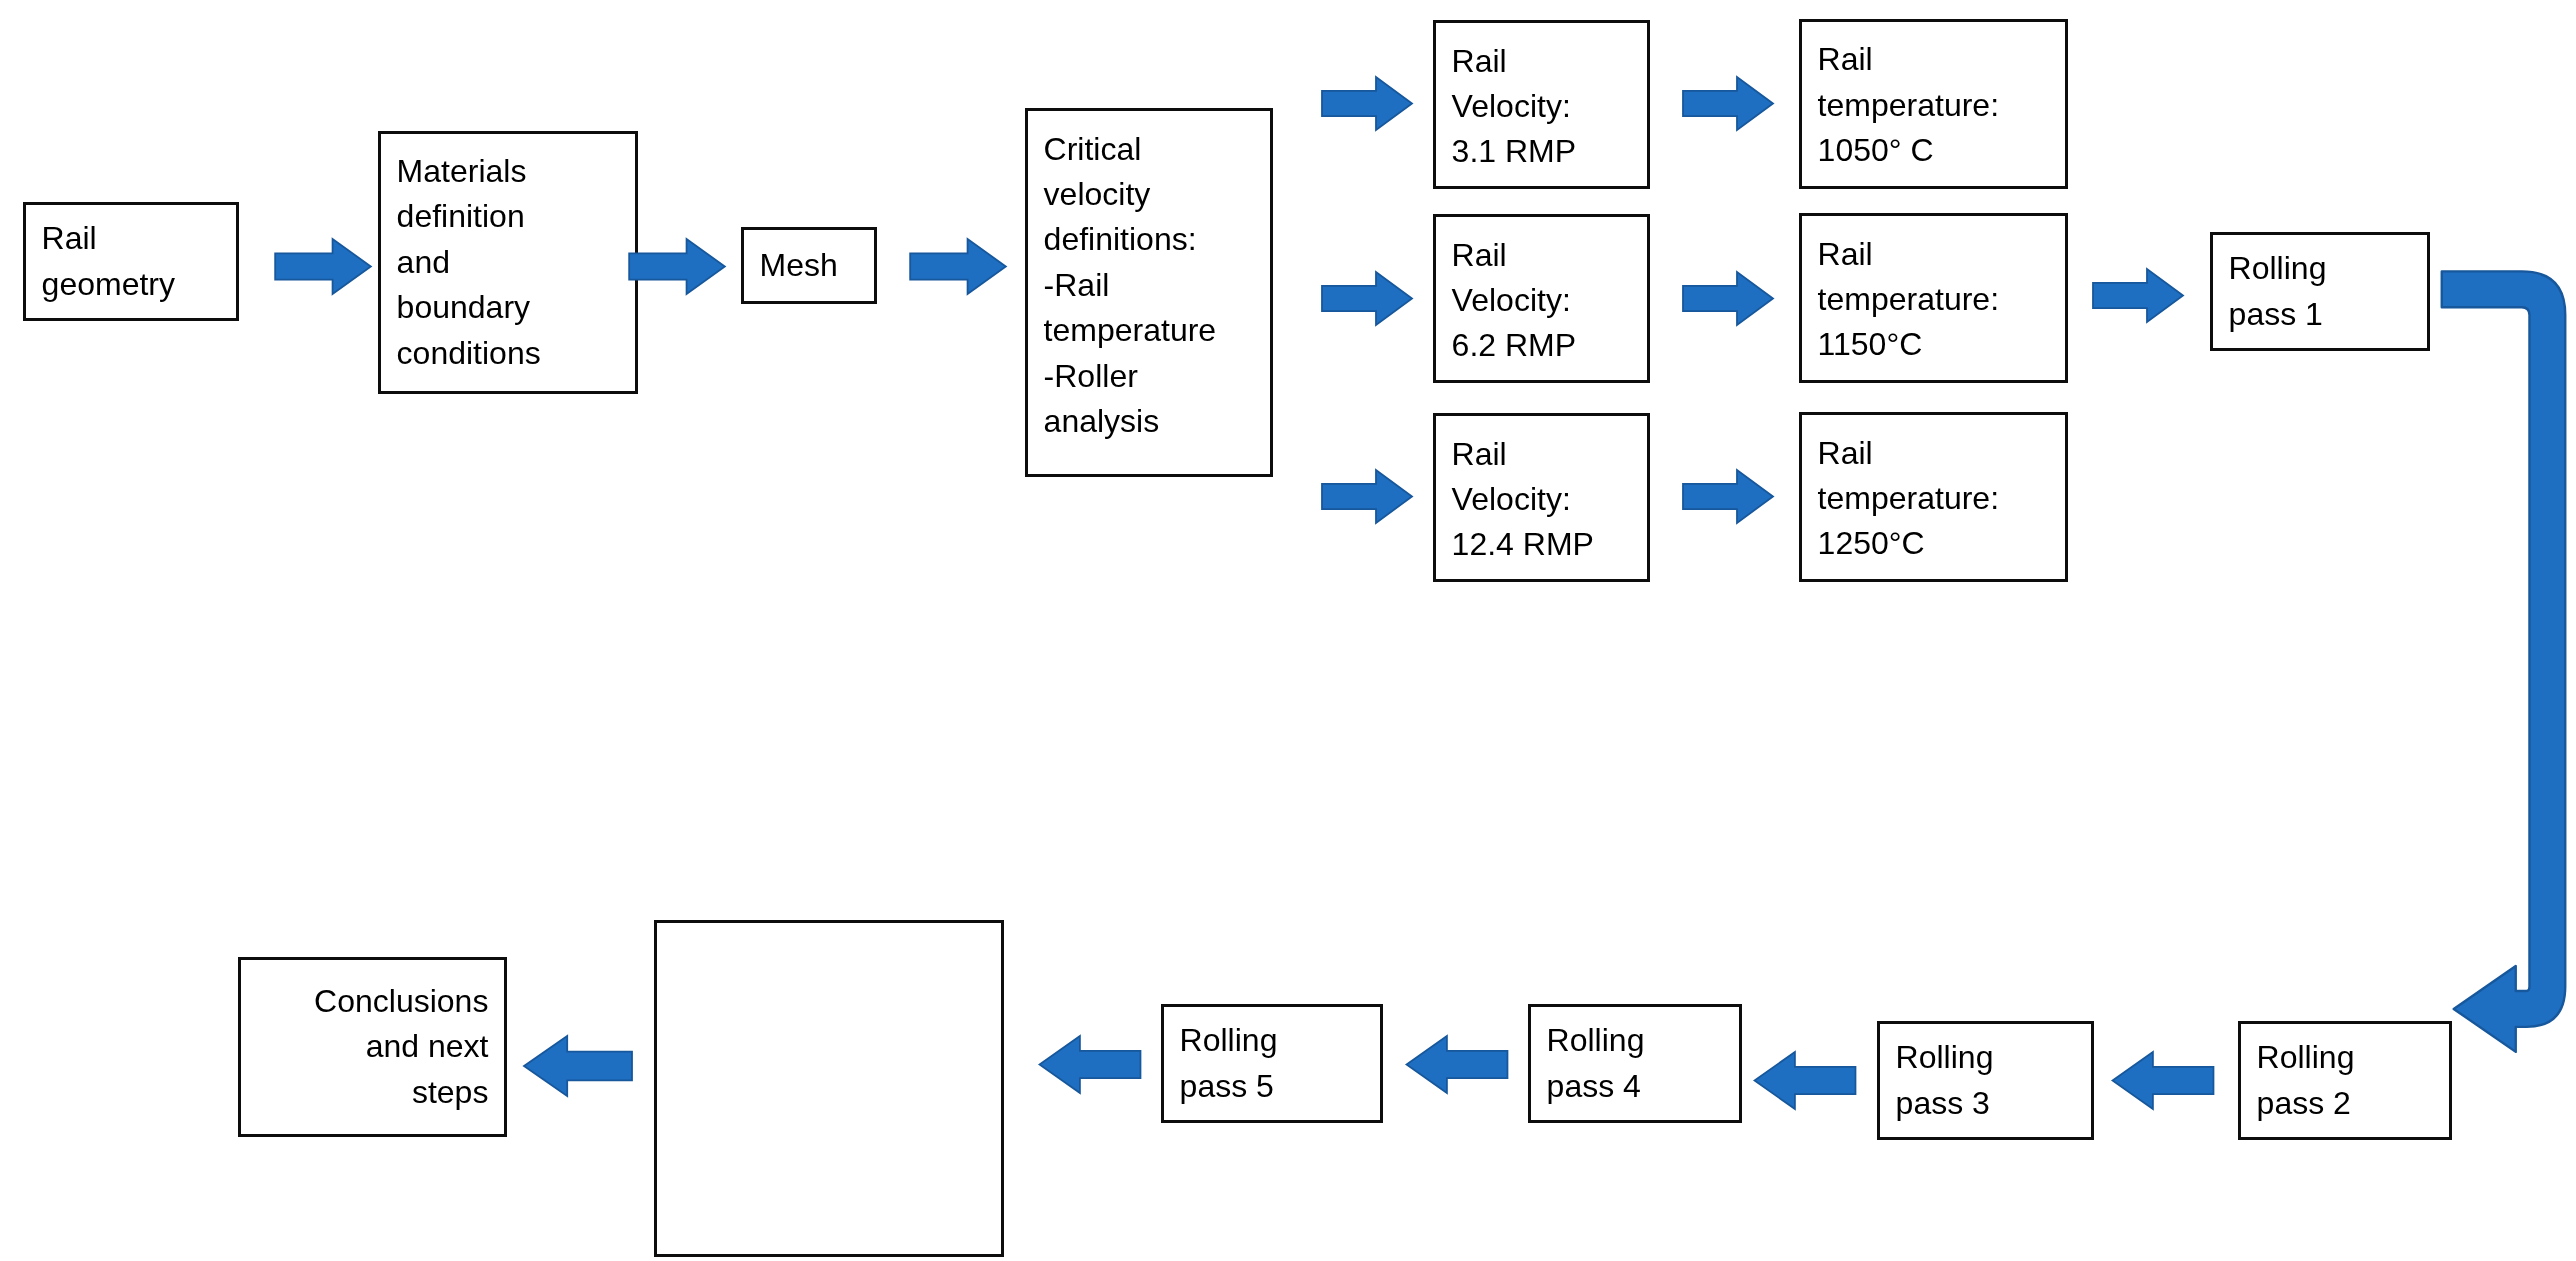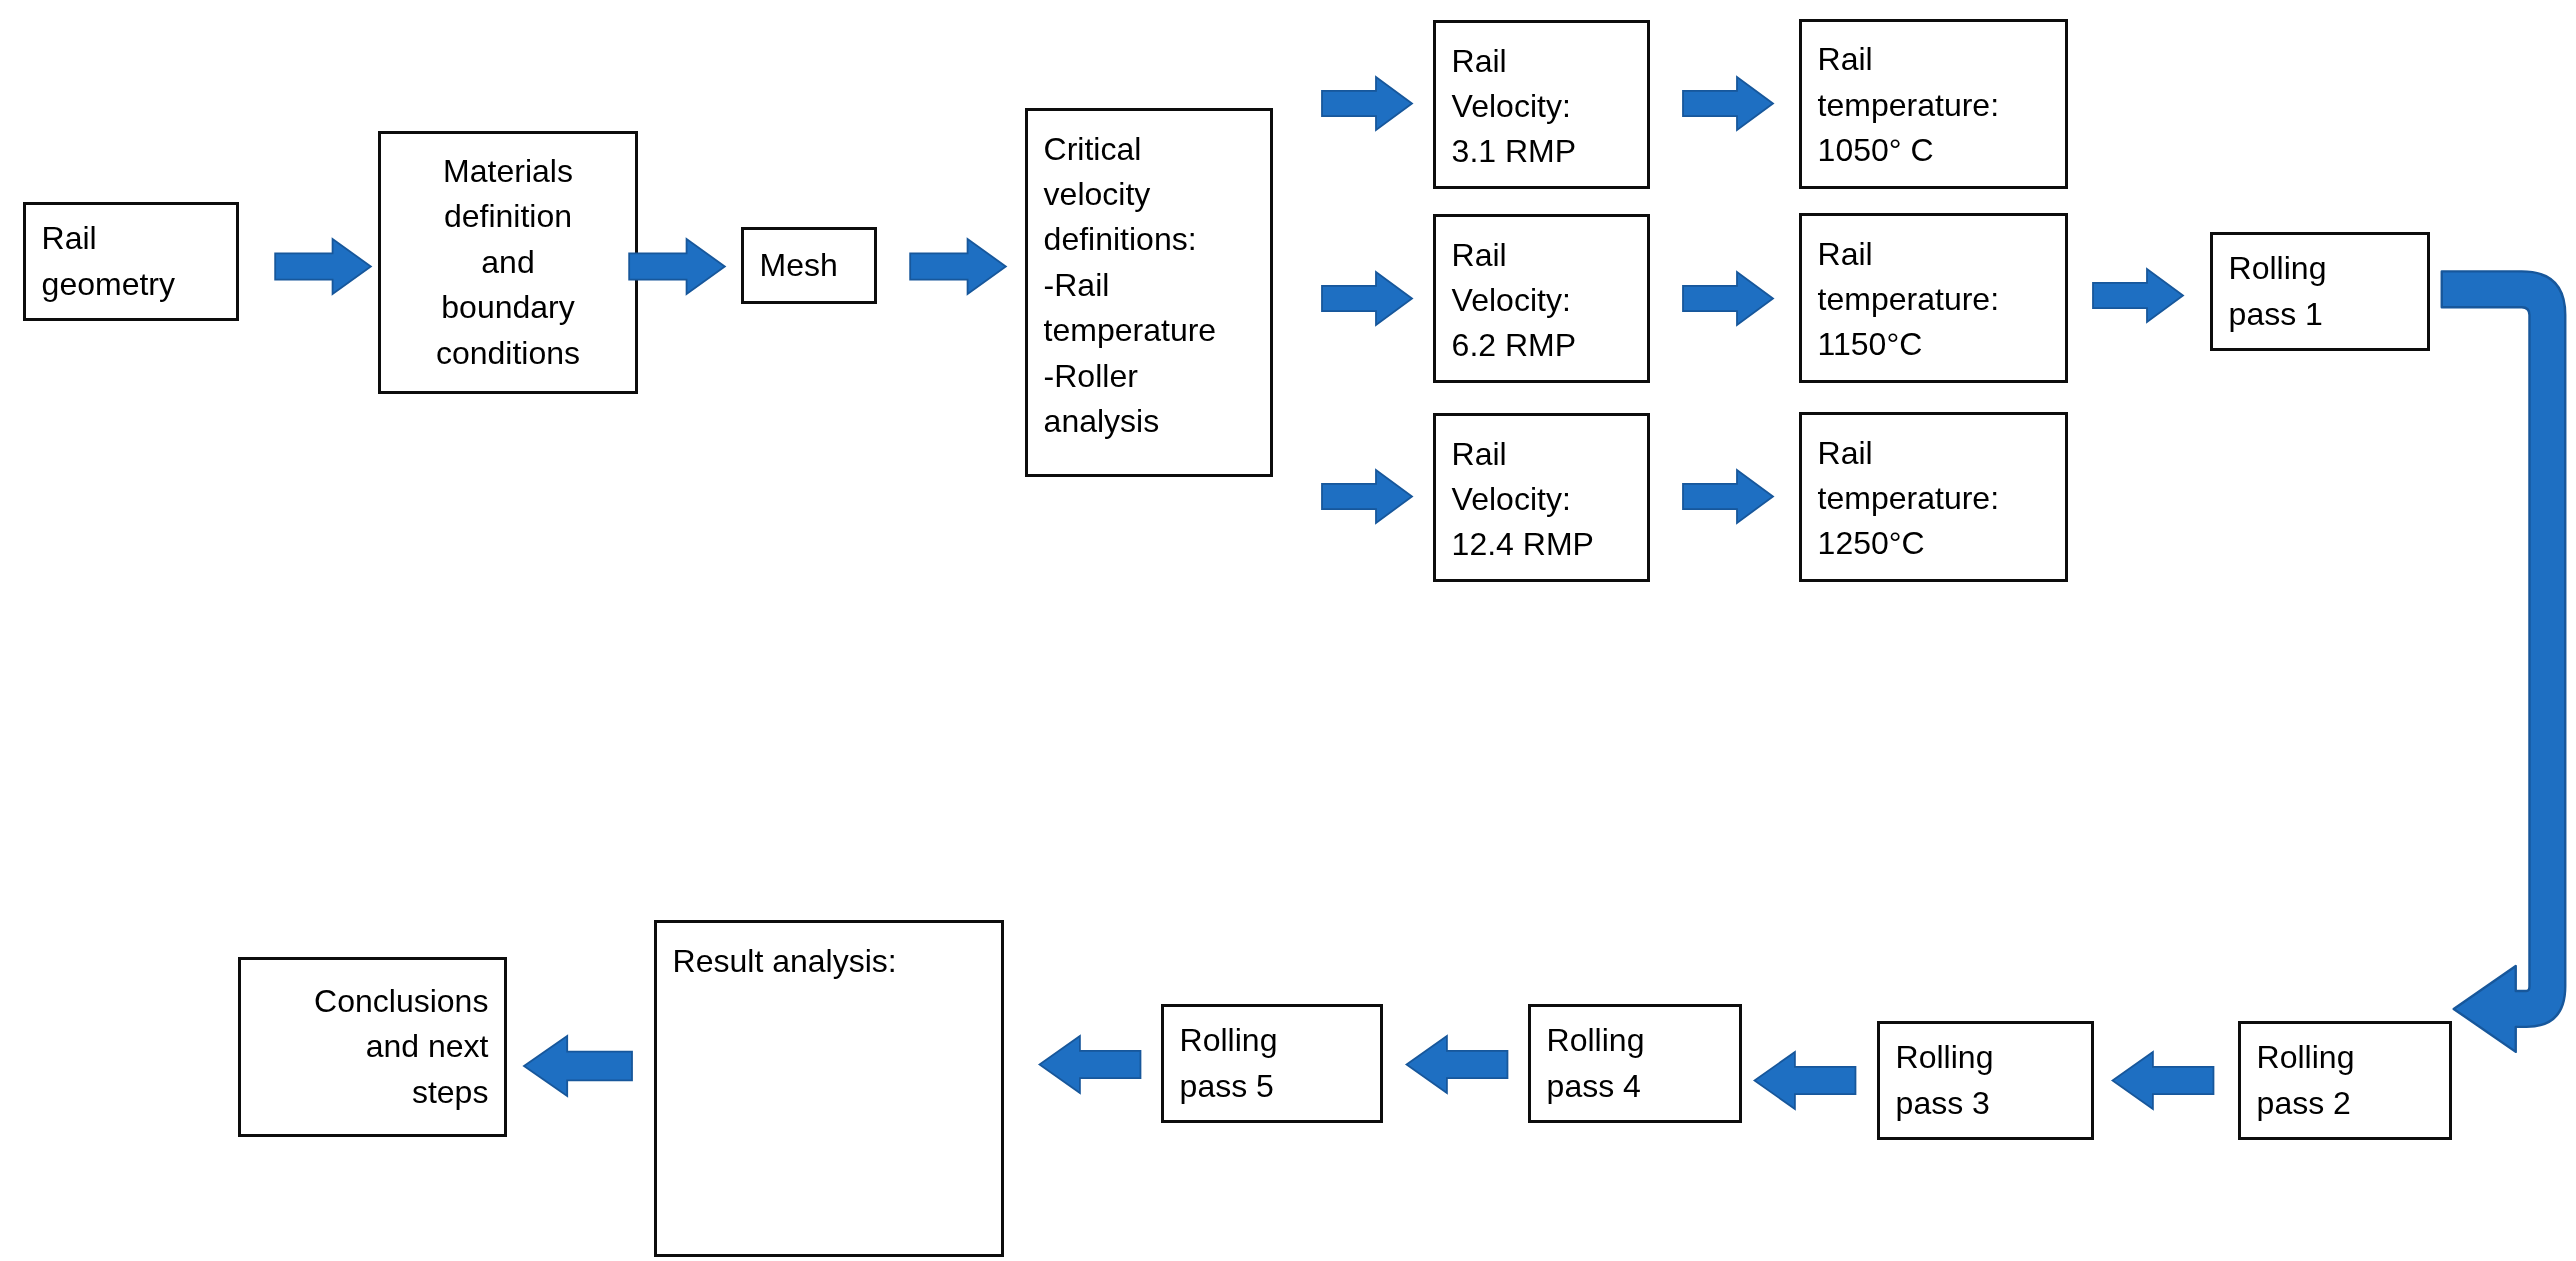--- a/index.html
+++ b/index.html
@@ -61,21 +61,21 @@
     <span class="ln">Rail</span>
     <span class="ln">geometry</span>
   </div>
 
   <div class="arrow" style="left:275px; top:239px; width:96px; height:55px;">
     <svg width="96" height="55" viewBox="0 0 160 92">
       <path d="M0,24 L96,24 L96,0 L160,46 L96,92 L96,68 L0,68 Z" fill="#1E6FC2" stroke="#17579B" stroke-width="3"></path>
     </svg>
   </div>
 
-  <div class="node" style="left:378px; top:131px; width:260px; height:263px;align-items:center;">
+  <div class="node" style="left:378px; top:131px; width:260px; height:263px;">
     <span class="ln">Materials</span>
     <span class="ln">definition</span>
     <span class="ln">and</span>
     <span class="ln">boundary</span>
     <span class="ln">conditions</span>
   </div>
 
   <div class="arrow" style="left:629px; top:239px; width:96px; height:55px;">
     <svg width="96" height="55" viewBox="0 0 160 92">
       <path d="M0,24 L96,24 L96,0 L160,46 L96,92 L96,68 L0,68 Z" fill="#1E6FC2" stroke="#17579B" stroke-width="3"></path>
@@ -264,21 +264,20 @@
     <span class="ln">pass 5</span>
   </div>
 
   <div class="arrow" style="left:1039px; top:1036px; width:102px; height:57px;">
     <svg width="102" height="57" viewBox="0 0 170 96">
       <path d="M170,25 L68,25 L68,0 L0,48 L68,96 L68,71 L170,71 Z" fill="#1E6FC2" stroke="#17579B" stroke-width="3"></path>
     </svg>
   </div>
 
   <div class="node topalign" style="left:654px; top:920px; width:350px; height:337px;">
-    <span class="ln">Result analysis:</span>
   </div>
 
   <div class="arrow" style="left:524px; top:1036px; width:108px; height:60px;">
     <svg width="108" height="60" viewBox="0 0 180 100">
       <path d="M180,26 L72,26 L72,0 L0,50 L72,100 L72,74 L180,74 Z" fill="#1E6FC2" stroke="#17579B" stroke-width="3"></path>
     </svg>
   </div>
 
   <div class="node" style="left:238px; top:957px; width:269px; height:180px;text-align:right;">
     <span class="ln">Conclusions</span>

